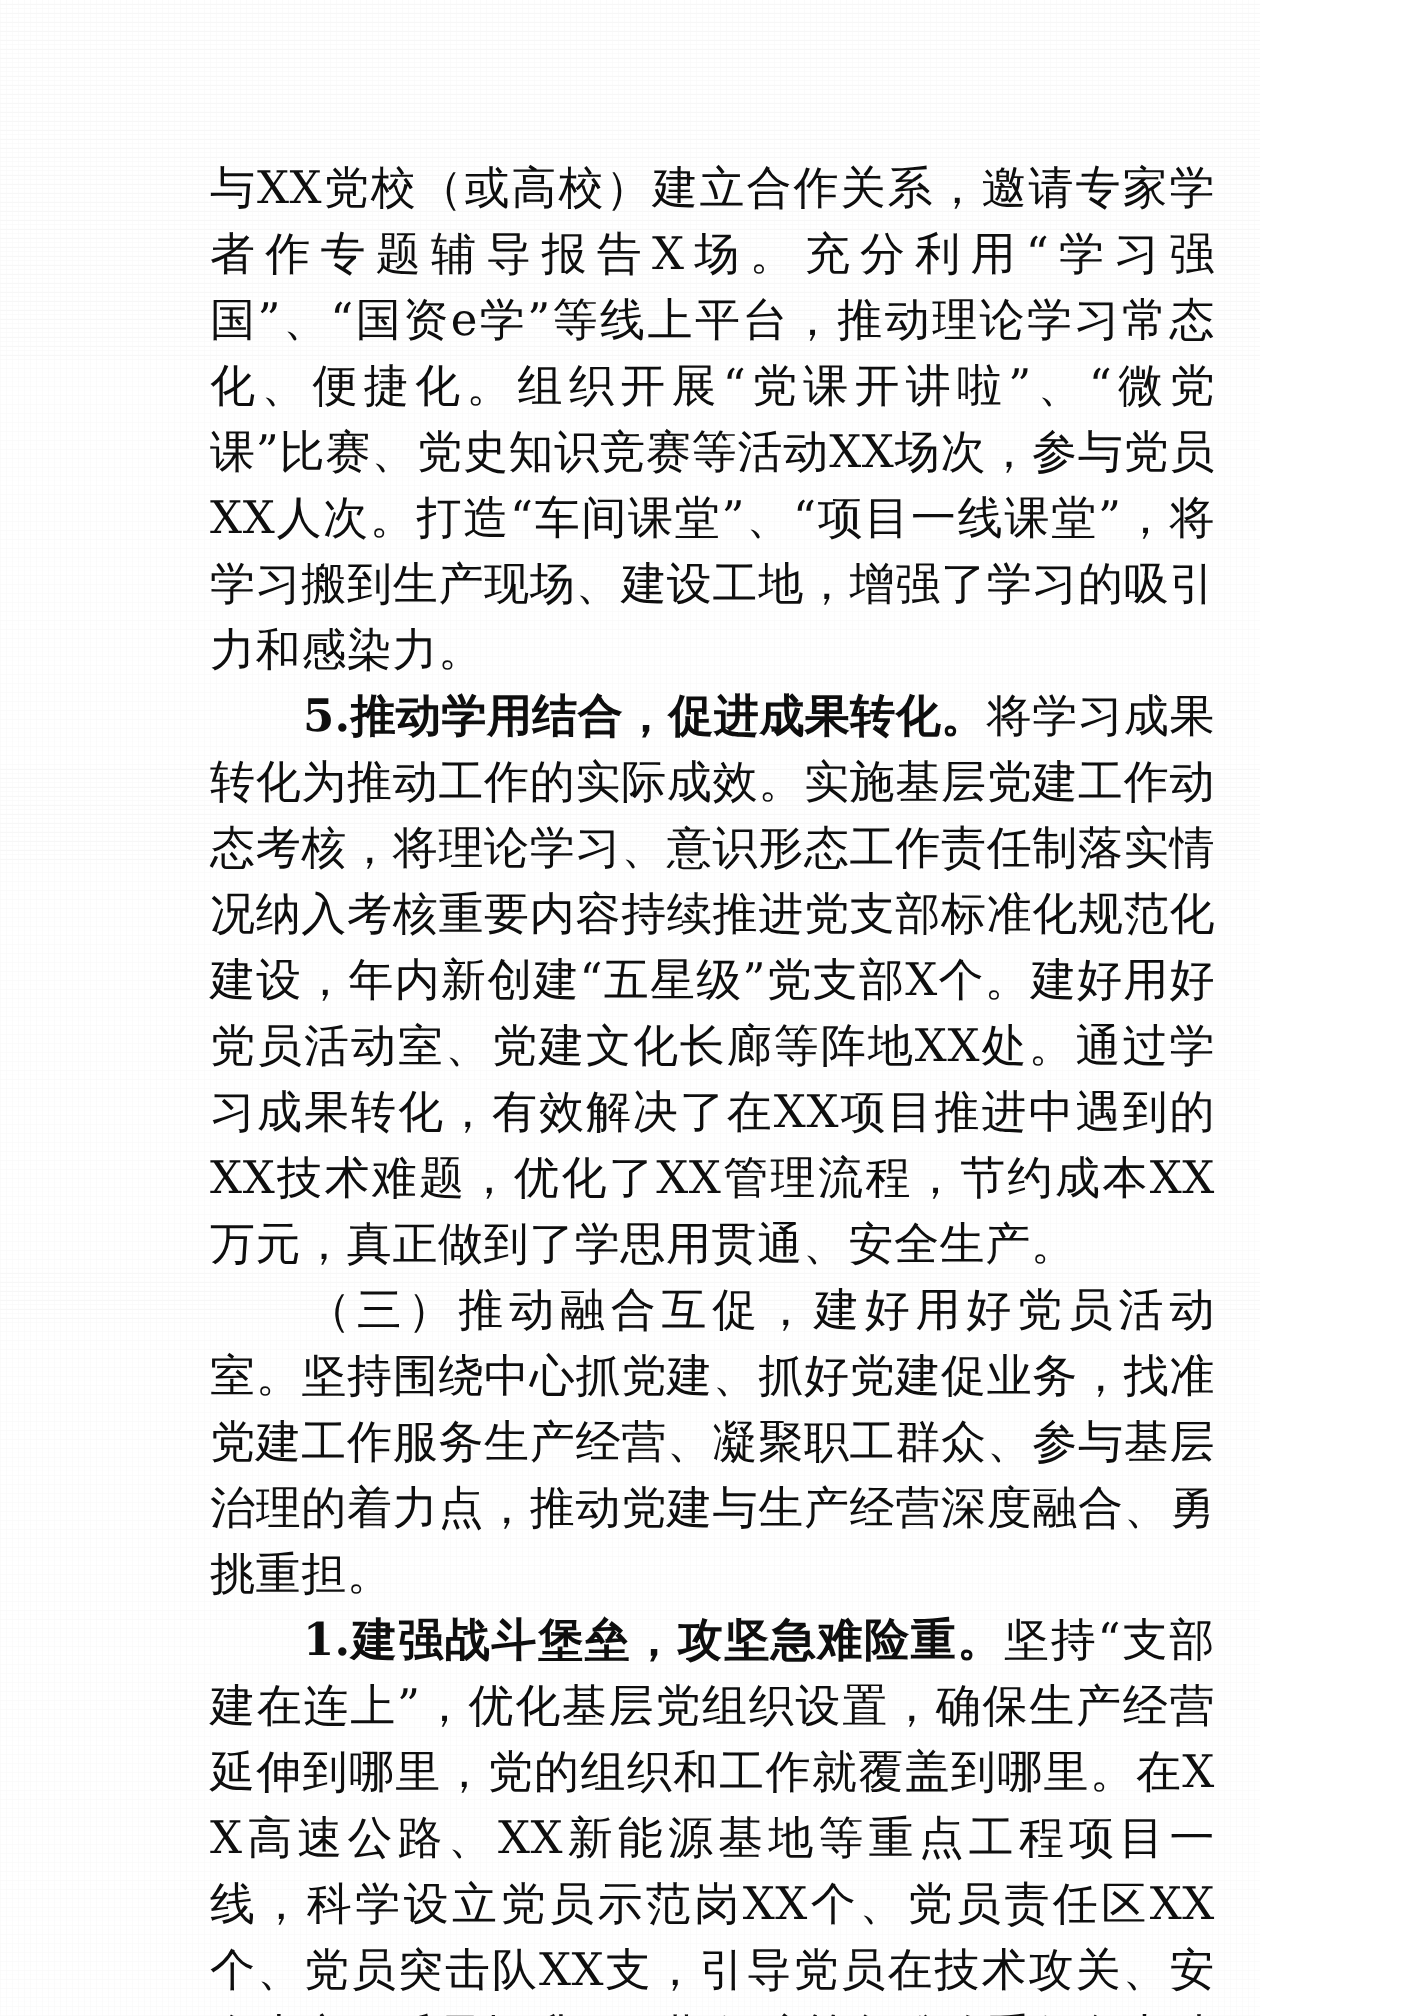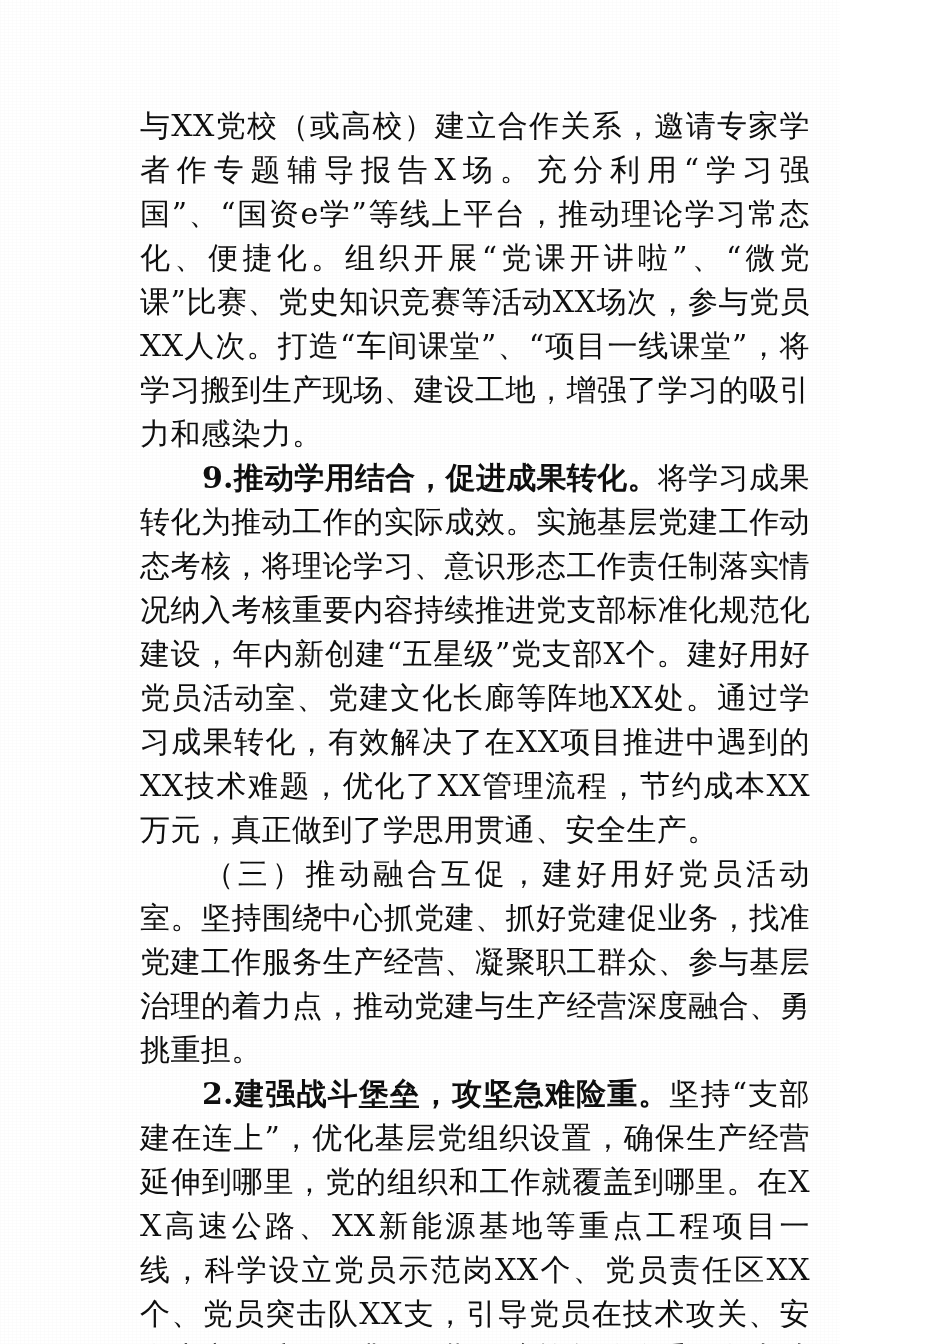--- a/index.html
+++ b/index.html
@@ -69,28 +69,28 @@
 
 <div id="page" style="width: 840px; height: 1344px; background: rgb(255, 255, 255);">
 
   <div id="text-column">
 
     <p class="para" style="color: rgb(17, 17, 17);">
       <span>与XX党校（或高校）建立合作关系，邀请专家学者作专题辅导报告X场。充分利用“学习强国”、“国资e学”等线上平台，推动理论学习常态化、便捷化。组织开展“党课开讲啦”、“微党课”比赛、党史知识竞赛等活动XX场次，参与党员XX人次。打造“车间课堂”、“项目一线课堂”，将学习搬到生产现场、建设工地，增强了学习的吸引力和感染力。</span>
     </p>
 
     <p class="para indent" style="color: rgb(17, 17, 17);">
-      <span class="hd">9.推动学用结合，促进成果转化。</span><span>将学习成果转化为推动工作的实际成效。实施基层党建工作动态考核，将理论学习、意识形态工作责任制落实情况纳入考核重要内容持续推进党支部标准化规范化建设，年内新创建“五星级”党支部X个。建好用好党员活动室、党建文化长廊等阵地XX处。通过学习成果转化，有效解决了在XX项目推进中遇到的XX技术难题，优化了XX管理流程，节约成本XX万元，真正做到了学思用贯通、安全生产。</span>
+      <span class="hd">5.推动学用结合，促进成果转化。</span><span>将学习成果转化为推动工作的实际成效。实施基层党建工作动态考核，将理论学习、意识形态工作责任制落实情况纳入考核重要内容持续推进党支部标准化规范化建设，年内新创建“五星级”党支部X个。建好用好党员活动室、党建文化长廊等阵地XX处。通过学习成果转化，有效解决了在XX项目推进中遇到的XX技术难题，优化了XX管理流程，节约成本XX万元，真正做到了学思用贯通、安全生产。</span>
     </p>
 
     <p class="para indent-wide" style="color: rgb(17, 17, 17);">
       <span>（三）推动融合互促，建好用好党员活动室。</span><span>坚持围绕中心抓党建、抓好党建促业务，找准党建工作服务生产经营、凝聚职工群众、参与基层治理的着力点，推动党建与生产经营深度融合、勇挑重担。</span>
     </p>
 
     <p class="para indent" style="color: rgb(17, 17, 17);">
-      <span class="hd">2.建强战斗堡垒，攻坚急难险重。</span><span>坚持“支部建在连上”，优化基层党组织设置，确保生产经营延伸到哪里，党的组织和工作就覆盖到哪里。在XX高速公路、XX新能源基地等重点工程项目一线，科学设立党员示范岗XX个、党员责任区XX个、党员突击队XX支，引导党员在技术攻关、安全生产、质量提升、工期保障等急难险重任务中冲锋在前、勇挑重担。多个项目在各类评比竞赛中屡获佳绩如XX项目连续三次在业主综合评比中名列前茅，XX项目在省级重点工程劳动竞赛中夺冠，XX项目克服重重困难提前XX天完工，充分展现了党组织的战斗力和党员的先锋模范作用。</span>
+      <span class="hd">1.建强战斗堡垒，攻坚急难险重。</span><span>坚持“支部建在连上”，优化基层党组织设置，确保生产经营延伸到哪里，党的组织和工作就覆盖到哪里。在XX高速公路、XX新能源基地等重点工程项目一线，科学设立党员示范岗XX个、党员责任区XX个、党员突击队XX支，引导党员在技术攻关、安全生产、质量提升、工期保障等急难险重任务中冲锋在前、勇挑重担。多个项目在各类评比竞赛中屡获佳绩如XX项目连续三次在业主综合评比中名列前茅，XX项目在省级重点工程劳动竞赛中夺冠，XX项目克服重重困难提前XX天完工，充分展现了党组织的战斗力和党员的先锋模范作用。</span>
     </p>
 
   </div>
 
   <div id="grain"></div>
 
 </div>
 
 </body></html>

